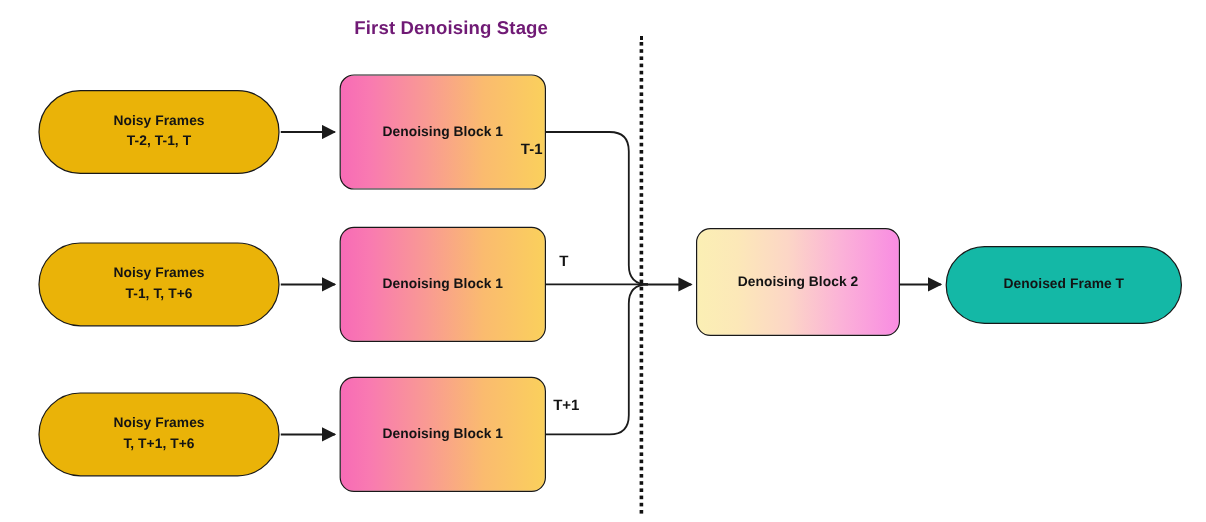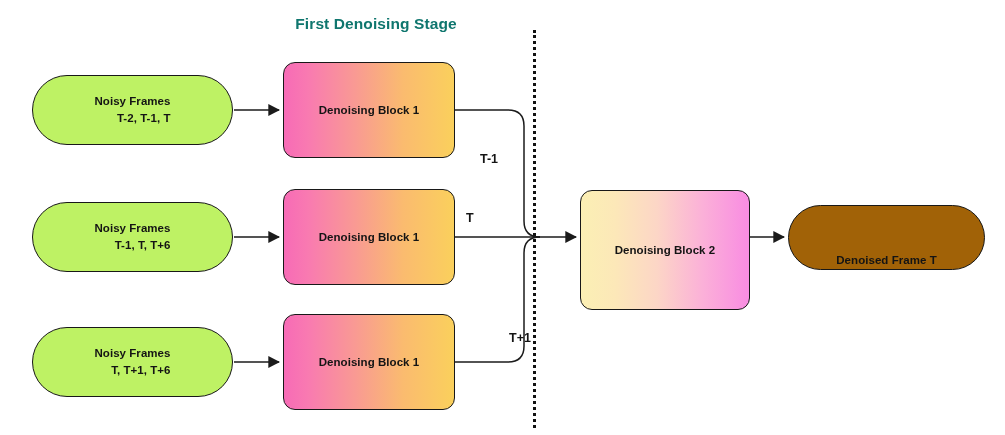--- a/index.html
+++ b/index.html
@@ -12,21 +12,21 @@
     position:relative;
     width:1005px;
     height:435px;
     background:#ffffff;
     overflow:hidden;
   }
   .stage-title{
     position:absolute;
     font-size:15.5px;
     font-weight:bold;
-    color:#0f766e;
+    color:#701a75;
     letter-spacing:0.1px;
     white-space:nowrap;
     text-align:center;
   }
   #title-first{ left:288px; top:15px; width:176px; }
   #title-second{ left:568px; top:15px; width:204px; }
 
   .node{
     position:absolute;
     box-sizing:border-box;
@@ -37,49 +37,49 @@
     text-align:center;
     color:#141414;
     font-size:11.5px;
     font-weight:bold;
     line-height:1.45;
     letter-spacing:0.05px;
   }
   .pill{ border-radius:999px; }
   .block{ border-radius:12px; }
 
-  .node-input{ background:#bef264;text-align:right; }
-  .node-output{ background:#a16207;align-items:flex-end; }
+  .node-input{ background:#eab308; }
+  .node-output{ background:#14b8a6; }
   .node-block1{
     background:linear-gradient(90deg,#f76bb6 0%,#f97ab1 14%,#f99a93 42%,#fabb6f 70%,#fad05c 100%);
   }
   .node-block2{
     background:linear-gradient(90deg,#fbefb4 0%,#fce8b8 20%,#fcd6c6 45%,#fbb1d8 72%,#f98ce2 100%);
   }
 
   
   #node-noisy-1{ left:32px;  top:75px;  width:201px; height:70px; }
   #node-noisy-2{ left:32px;  top:202px; width:201px; height:70px; }
   #node-noisy-3{ left:32px;  top:327px; width:201px; height:70px; }
   #node-block1-1{ left:283px; top:62px;  width:172px; height:96px; }
   #node-block1-2{ left:283px; top:189px; width:172px; height:96px; }
   #node-block1-3{ left:283px; top:314px; width:172px; height:96px; }
-  #node-block2{   left:580px; top:190px; width:170px; height:120px; }
+  #node-block2{   left:580px; top:190px; width:170px; height:90px; }
   #node-denoised{ left:788px; top:205px; width:197px; height:65px; }
 
   .edge-label{
     position:absolute;
     font-size:12.5px;
     font-weight:bold;
     color:#141414;
     white-space:nowrap;
   }
-  #label-tm1{ left:480px; top:117px;margin-top:35px; }
+  #label-tm1{ left:434px; top:117px; }
   #label-t{   left:466px; top:211px; }
-  #label-tp1{ left:461px; top:331px;margin-left:48px; }
+  #label-tp1{ left:461px; top:331px; }
 
   #wires{
     position:absolute;
     left:0; top:0;
     width:1005px; height:435px;
     pointer-events:none;
   }
   .divider{
     position:absolute;
     left:533px;

